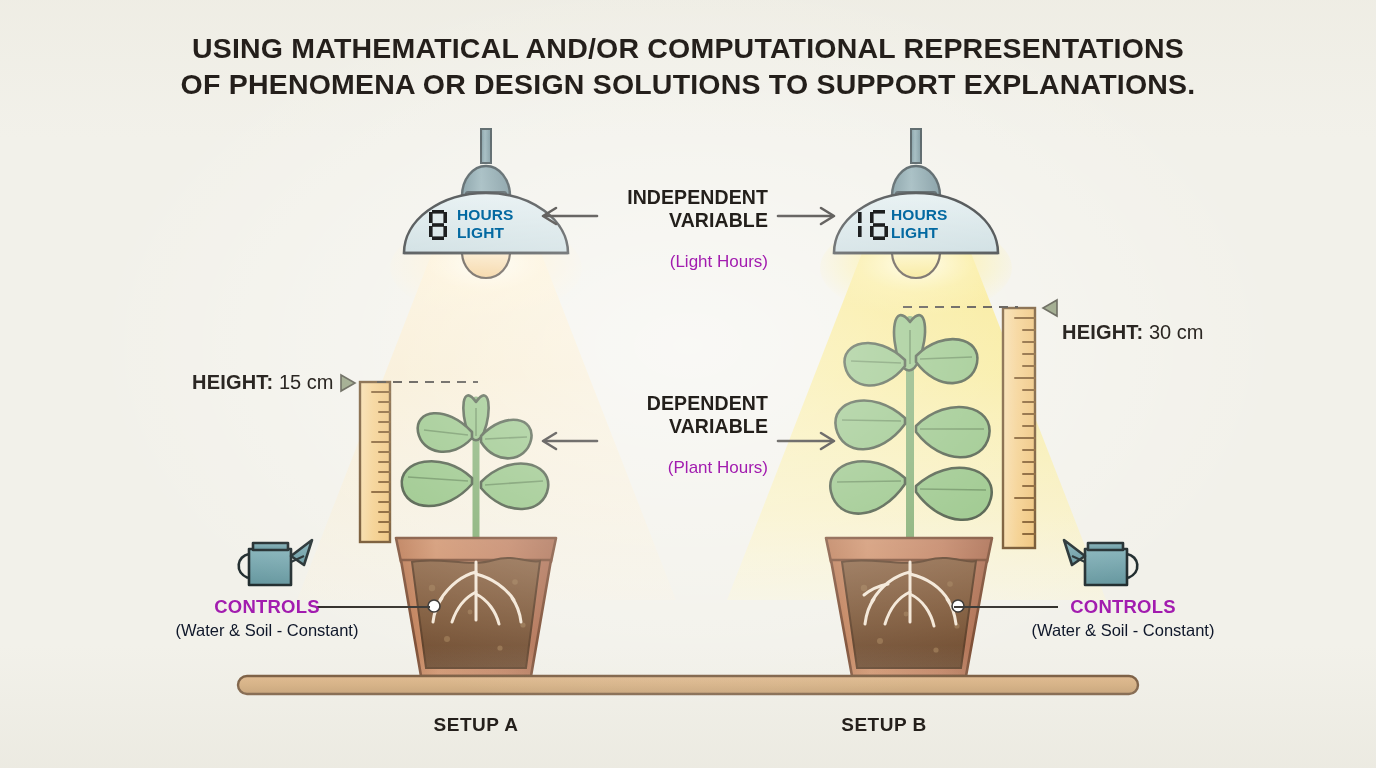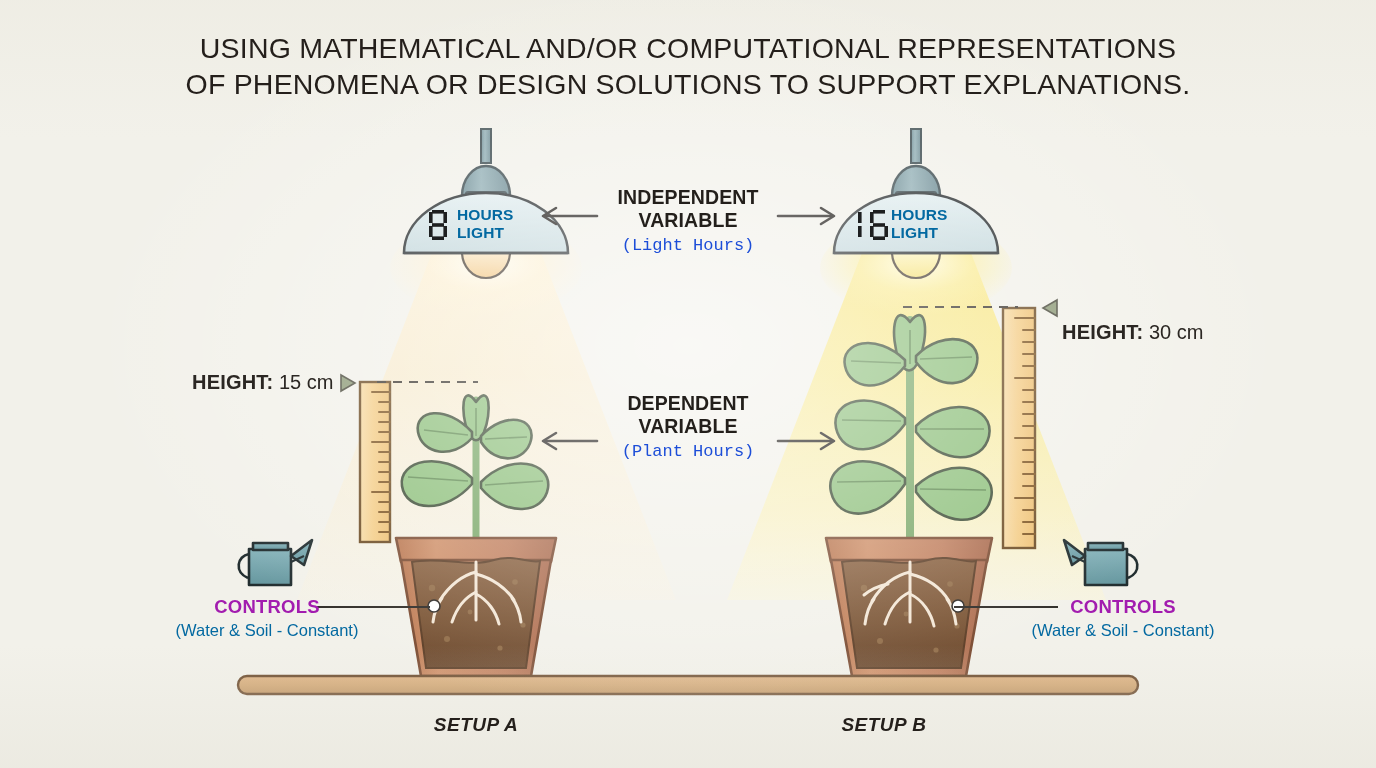--- a/index.html
+++ b/index.html
@@ -36,77 +36,75 @@
   .title-block {
     position: absolute;
     left: 0;
     top: 30px;
     width: 1376px;
     text-align: center;
     z-index: 6;
   }
   .title-line {
     font-family: "Liberation Sans", sans-serif;
-    font-weight: normal;
+    font-weight: bold;
     font-size: 28.5px;
     letter-spacing: 0.2px;
     line-height: 36px;
     color: #241f1b;
   }
 
   
   .txt {
     position: absolute;
     z-index: 7;
     white-space: nowrap;
   }
   .var-block {
-    text-align: center;
+    text-align: right;
     line-height: 23px;
   }
   .var-head {
     font-weight: bold;
     font-size: 19.5px;
     letter-spacing: 0.1px;
     color: #231f1b;
   }
   .var-sub {
     font-size: 17px;
-    color: #1d4ed8;
-    margin-top: 2px;
-    font-family: Liberation Mono, monospace;
+    color: #a21caf;
+    margin-top: 18px;
   }
   .height-label {
     font-size: 20px;
     color: #2b2723;
   }
   .height-label b {
     font-weight: bold;
     letter-spacing: 0.2px;
   }
   .ctrl-block {
     line-height: 22px;
   }
   .ctrl-head {
     font-weight: bold;
     font-size: 18.5px;
     letter-spacing: 0.2px;
     color: #a21caf;
   }
   .ctrl-sub {
     font-size: 16.5px;
-    color: #0369a1;
+    color: #0f172a;
     margin-top: 1px;
   }
   .setup-label {
     font-weight: bold;
     font-size: 19px;
     letter-spacing: 0.5px;
     color: #241f1b;
-    font-style: italic;
   }
   .lamp-text {
     position: absolute;
     z-index: 8;
     font-family: "Liberation Sans", sans-serif;
     font-weight: bold;
     font-size: 15.5px;
     line-height: 17.5px;
     color: #0369a1;
     letter-spacing: 0.1px;

